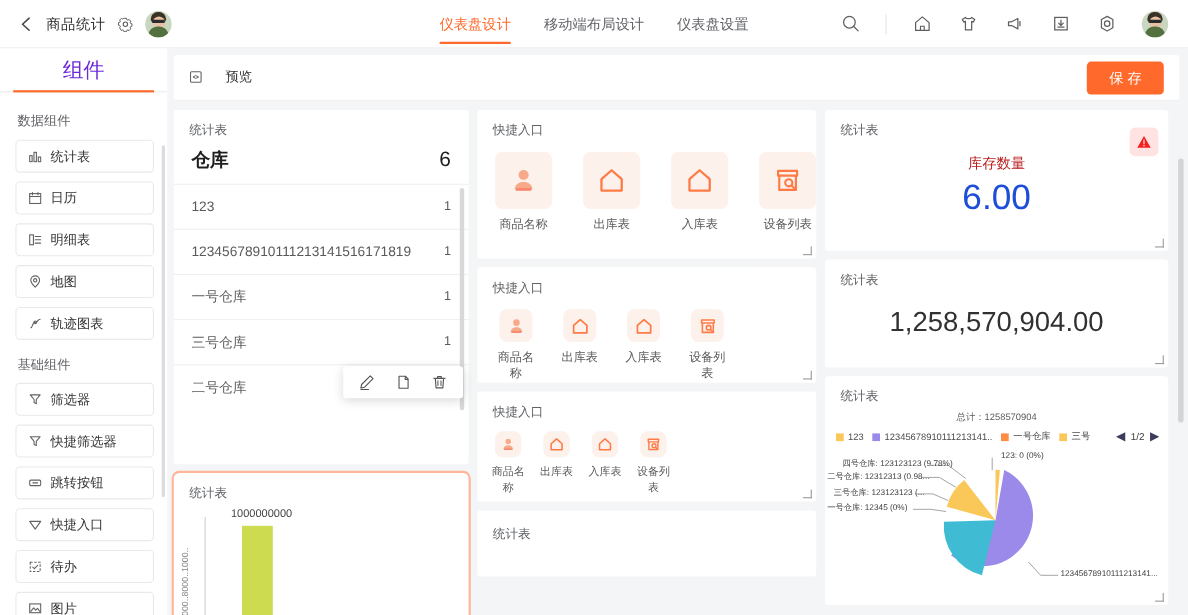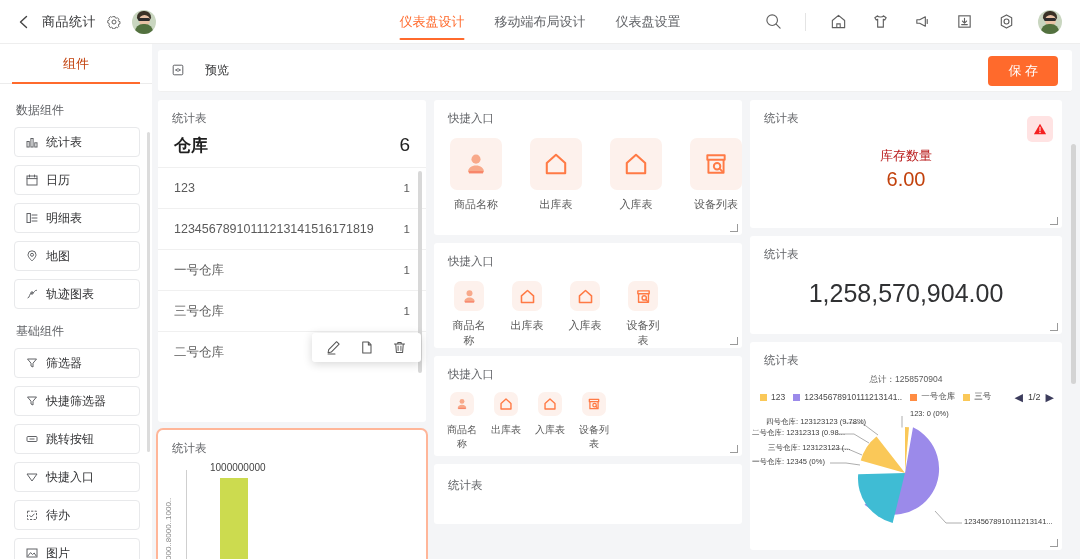--- a/index.html
+++ b/index.html
@@ -39,21 +39,21 @@
   .tb-right { margin-left: auto; display: flex; align-items: center; gap: 22px; padding-right: 18px; }
   .tb-icon { width: 20px; height: 20px; color: #606266; display: flex; align-items: center; justify-content: center; cursor: pointer; }
   .tb-divider { width: 1px; height: 18px; background: #e4e4e4; }
 
   
   .body-row { display: flex; height: 515px; }
 
   
   .sidebar { width: 152px; background: #ffffff; height: 515px; position: relative; overflow: hidden; }
   .side-tabs { height: 40px; display: flex; align-items: center; justify-content: center; border-bottom: 1px solid #ececec; position: relative; }
-  .side-tab { font-size: 13px; color: #c2410c; cursor: pointer; }
+  .side-tab { font-size: 19px; color: #6d28d9; cursor: pointer; }
   .side-tab-underline { position: absolute; bottom: -1px; left: 12px; right: 12px; height: 2px; background: #ff6a2c; }
   .side-scroll { height: 475px; padding: 10px 12px 10px 14px; overflow: hidden; position: relative; }
   .side-group-title { font-size: 12px; color: #606266; margin: 8px 0 8px 2px; }
   .side-item {
     height: 30px; border: 1px solid #e8e9eb; border-radius: 4px; background: #fff;
     display: flex; align-items: center; gap: 8px; padding-left: 10px; margin-bottom: 8px;
     font-size: 12px; color: #303133; cursor: pointer;
   }
   .side-item .ic { width: 13px; height: 13px; color: #606266; display: flex; align-items: center; justify-content: center; flex: none; }
   .side-scrollbar { position: absolute; right: 2px; top: 48px; width: 3px; height: 320px; background: #dcdcdc; border-radius: 2px; }
@@ -108,21 +108,21 @@
 
   
   .qe-grid { display: flex; padding: 12px 0 10px 0; }
   .qe-item { display: flex; flex-direction: column; align-items: center; gap: 7px; cursor: pointer; }
   .qe-tile { border-radius: 7px; background: #fdf1ec; display: flex; align-items: center; justify-content: center; color: #ff7a45; }
   .qe-label { font-size: 11px; color: #5a5a5a; text-align: center; line-height: 1.35; }
 
   
   .stat-body { display: flex; align-items: center; justify-content: center; flex-direction: column; position: relative; }
   .stat-label { font-size: 13px; color: #b91c1c; }
-  .stat-value-red { font-size: 20px; color: #c2410c; margin-top: 3px; }
+  .stat-value-red { font-size: 32px; color: #1d4ed8; margin-top: 3px; }
   .warn-badge {
     position: absolute; right: 9px; top: -10px; width: 26px; height: 26px; border-radius: 5px;
     background: #ffe3e3; display: flex; align-items: center; justify-content: center;
   }
   .stat-big { font-size: 25px; color: #303133; text-align: center; }
 
   
   .pie-total { font-size: 8.5px; color: #5a5a5a; text-align: center; margin-top: 6px; }
   .pie-legend { display: flex; align-items: center; gap: 8px; padding: 5px 8px 0 10px; }
   .lg { display: flex; align-items: center; gap: 4px; font-size: 8.5px; color: #4a4a4a; white-space: nowrap; }
@@ -613,21 +613,21 @@
                 <path d="M152 24.5 L152 13" stroke="#999" stroke-width=".8" fill="none"></path>
                 <path d="M128 32 L112 20 L95 20" stroke="#999" stroke-width=".8" fill="none"></path>
                 <path d="M119 40 L104 31 L88 31" stroke="#999" stroke-width=".8" fill="none"></path>
                 <path d="M112 52 L98 46 L82 46" stroke="#999" stroke-width=".8" fill="none"></path>
                 <path d="M110 62 L96 60 L80 60" stroke="#999" stroke-width=".8" fill="none"></path>
                 <path d="M185 108 L196 120 L212 120" stroke="#999" stroke-width=".8" fill="none"></path>
               </svg>
               <div class="pie-lab" style="left:160px; top:6px;">123: 0 (0%)</div>
               <div class="pie-lab" style="left:16px; top:14px;">四号仓库: 123123123 (9.78%)</div>
               <div class="pie-lab" style="left:2px; top:25px;">二号仓库: 12312313 (0.98...</div>
-              <div class="pie-lab" style="left:18px; top:40px;">三号仓库: 123123123 (...</div>
+              <div class="pie-lab" style="left:8px; top:40px;">三号仓库: 123123123 (...</div>
               <div class="pie-lab" style="left:2px; top:54px;">一号仓库: 12345 (0%)</div>
               <div class="pie-lab" style="left:214px; top:114px;">12345678910111213141...</div>
             </div>
             <div class="resize-handle"></div>
           </div>
         </div>
 
         <div class="outer-sb"></div>
       </div>
 

